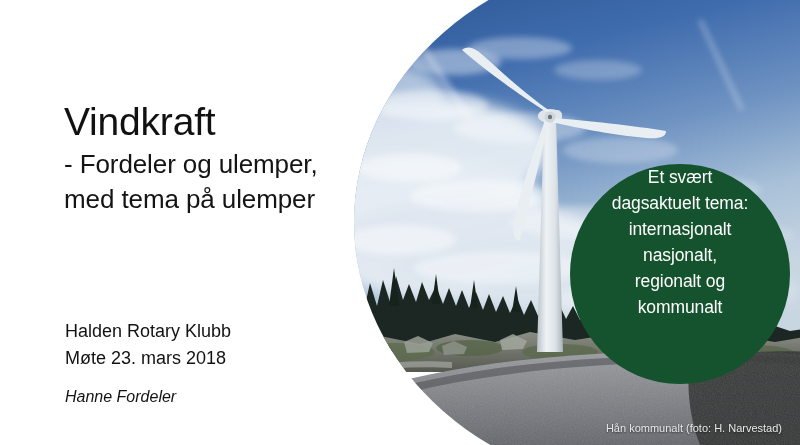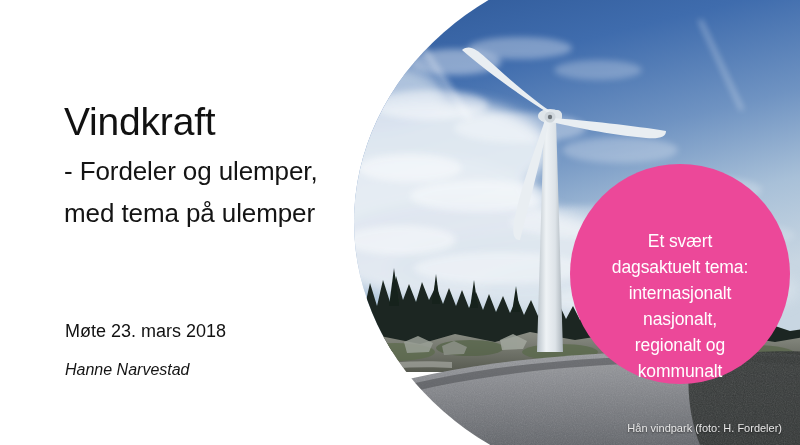--- a/index.html
+++ b/index.html
@@ -26,21 +26,21 @@
   .title-block { position: absolute; left: 56px; top: 99px; width: 290px; }
   .slide-title {
     font-size: 39px;
     line-height: 46px;
     font-weight: 400;
     color: #111111;
     letter-spacing: -0.2px;
     white-space: nowrap;
   }
   .slide-subtitle {
-    margin-top: 10px;
+    margin-top: 3px;
     font-size: 26px;
     line-height: 32px;
     font-weight: 400;
     color: #141414;
     letter-spacing: -0.1px;
     white-space: nowrap;
   }
 
   .meta-block { position: absolute; left: 57px; top: 318px; width: 290px; }
   .meta-line {
@@ -67,24 +67,24 @@
     z-index: 1;
   }
   .photo-svg { display: block; width: 800px; height: 445px; }
 
   
   .callout {
     position: absolute;
     left: 570px; top: 164px;
     width: 220px; height: 220px;
     border-radius: 50%;
-    background: #ec4899;
+    background: #14532d;
     z-index: 8;
     display: flex;
-    align-items: flex-end;
+    align-items: flex-start;
     justify-content: center;
   }
   .callout-text {
     color: #ffffff;
     font-size: 17.5px;
     line-height: 26px;
     text-align: center;
     width: 200px;
     font-weight: 400;
     white-space: pre-line;
@@ -303,31 +303,32 @@
 
     <div class="callout">
       <div class="callout-text">Et svært
 dagsaktuelt tema:
 internasjonalt
 nasjonalt,
 regionalt og
 kommunalt</div>
     </div>
 
-    <div class="photo-caption">Hån vindpark (foto: H. Fordeler)</div>
+    <div class="photo-caption">Hån kommunalt (foto: H. Narvestad)</div>
   </div>
 
   <div class="text-col">
 
     <div class="title-block">
       <div class="slide-title">Vindkraft</div>
       <div class="slide-subtitle">- Fordeler og ulemper,</div>
       <div class="slide-subtitle">med tema på ulemper</div>
     </div>
 
     <div class="meta-block">
+      <div class="meta-line">Halden Rotary Klubb</div>
       <div class="meta-line">Møte 23. mars 2018</div>
-      <div class="author-line">Hanne Narvestad</div>
+      <div class="author-line">Hanne Fordeler</div>
     </div>
 
   </div>
 
 </div>
 
 </body></html>

